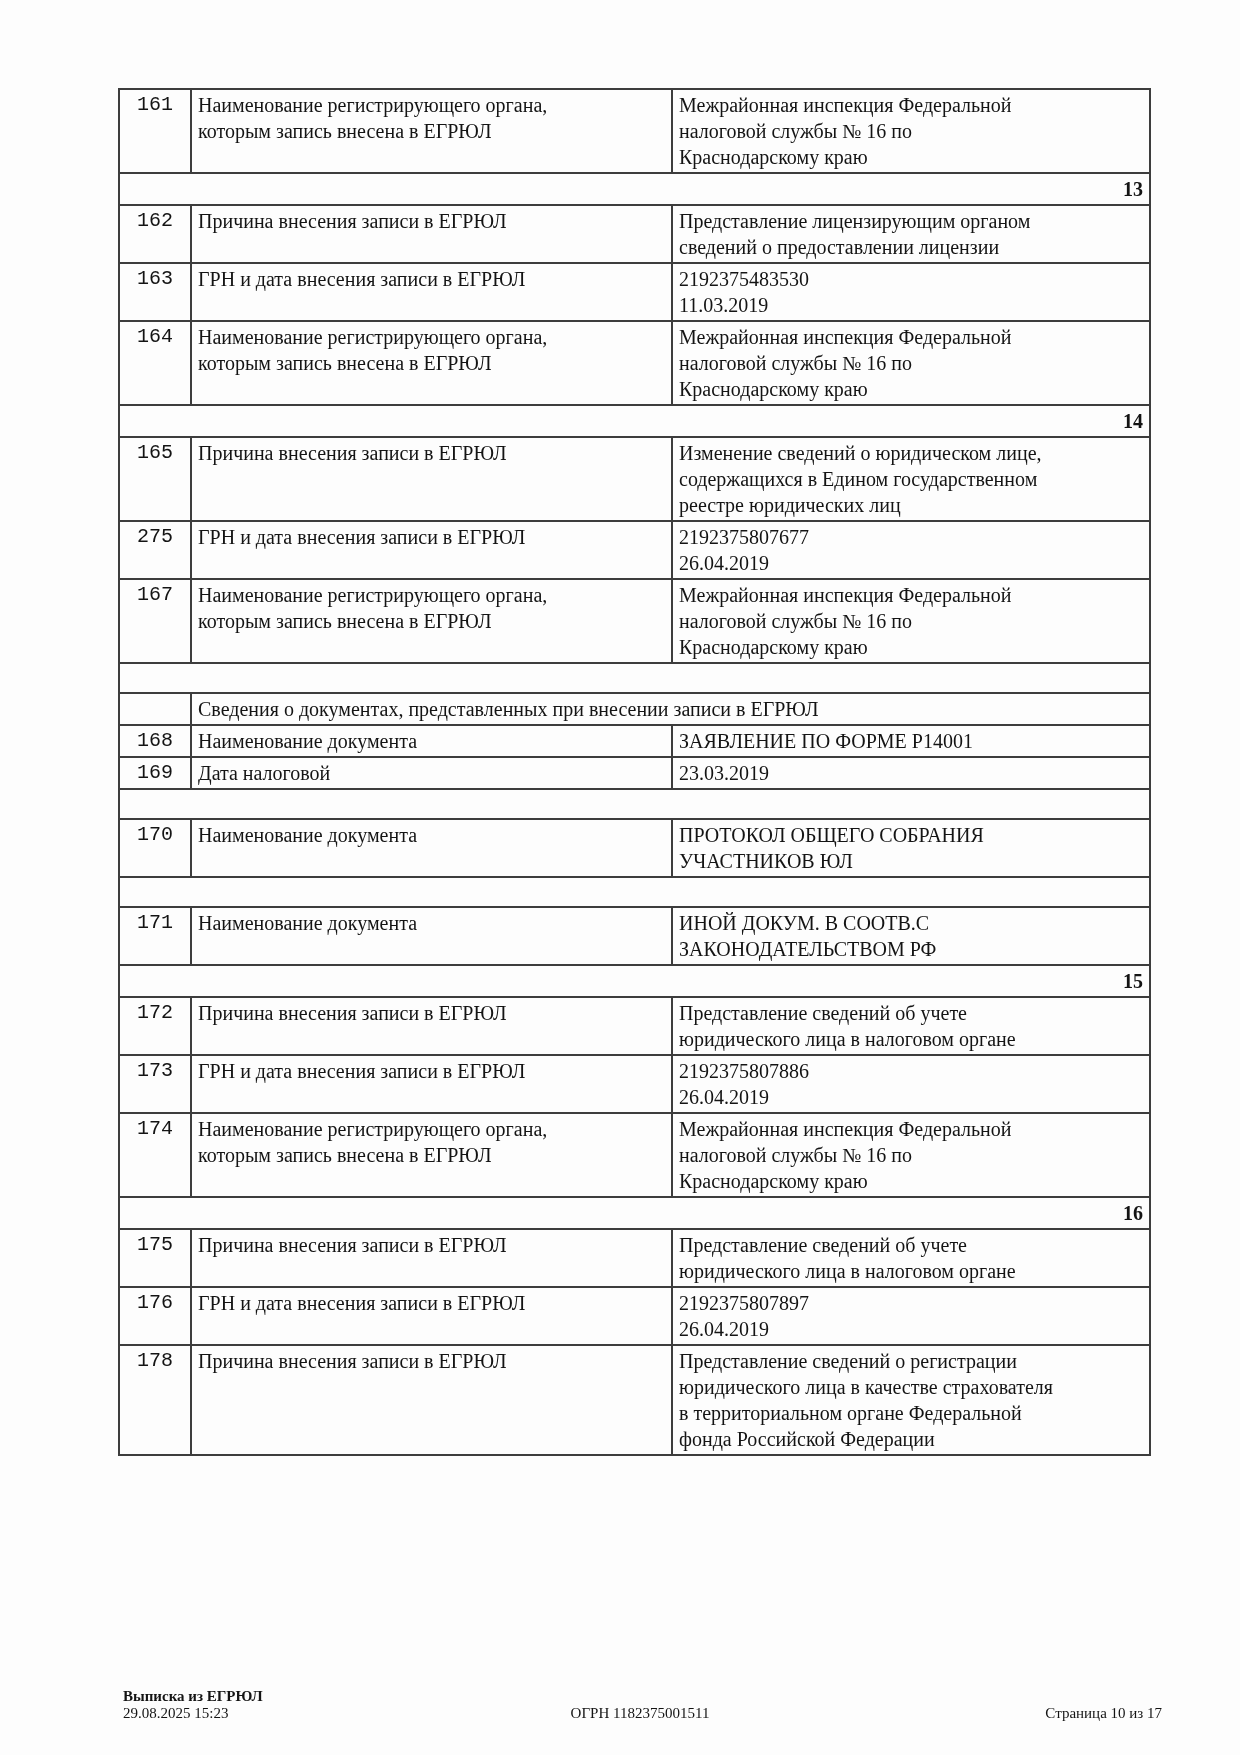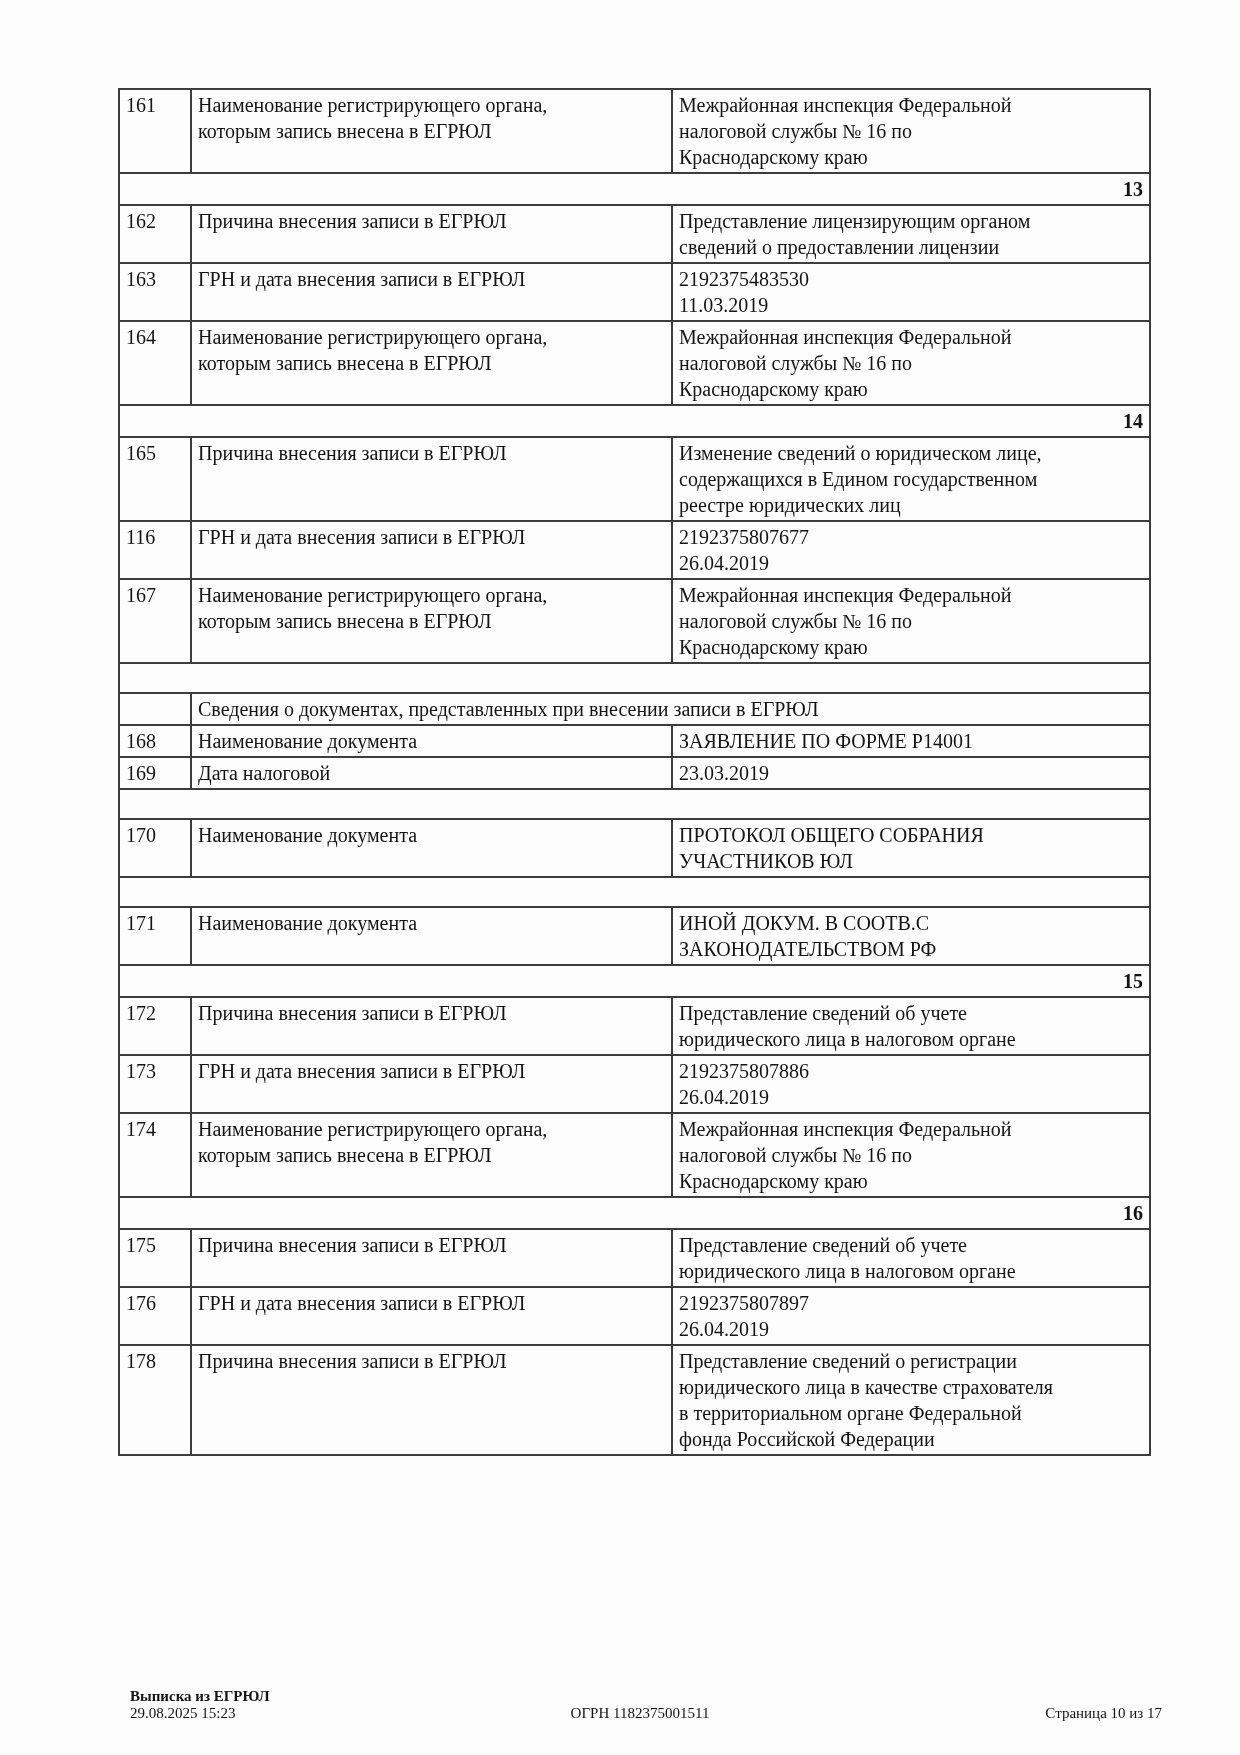--- a/index.html
+++ b/index.html
@@ -20,37 +20,37 @@
   }
   table.egrul td {
     border: 2px solid #3d3d3d;
     vertical-align: top;
     padding: 2px 6px;
     font-size: 20px;
     line-height: 26px;
     white-space: pre-line;
     overflow: hidden;
   }
-  td.num { padding: 2px 2px; }
+  td.num { text-align: center; padding: 2px 2px; font-family: Liberation Mono, monospace; }
   tr.sec td {
     text-align: right;
     font-weight: bold;
     white-space: normal;
     padding: 2px 6px;
   }
   tr.sp td { height: 28px; padding: 0; }
   tr.sub td.subtitle { white-space: normal; }
   .footer {
     position: absolute;
     left: 118px; top: 1688px;
     width: 1044px;
     font-size: 15px;
     line-height: 17px;
   }
-  .footer .f-left { position: absolute; left: 12px; top: 0; font-family: Liberation Serif, serif; }
+  .footer .f-left { position: absolute; left: 5px; top: 0; font-family: Liberation Serif, serif; }
   .footer .f-left .f-title { font-weight: bold; }
   .footer .f-center { position: absolute; left: 0; top: 17px; width: 100%; text-align: center; }
   .footer .f-right { position: absolute; right: 0; top: 17px; text-align: left; }
 </style>
 </head>
 <body>
 
 <table class="egrul">
   <colgroup>
       <col style="width:72px">
@@ -93,21 +93,21 @@
       <td colspan="3">14</td>
     </tr>
     <tr>
       <td class="num">165</td>
       <td class="lbl">Причина внесения записи в ЕГРЮЛ</td>
       <td class="val">Изменение сведений о юридическом лице,
 содержащихся в Едином государственном
 реестре юридических лиц</td>
     </tr>
     <tr>
-      <td class="num">116</td>
+      <td class="num">275</td>
       <td class="lbl">ГРН и дата внесения записи в ЕГРЮЛ</td>
       <td class="val">2192375807677
 26.04.2019</td>
     </tr>
     <tr>
       <td class="num">167</td>
       <td class="lbl">Наименование регистрирующего органа,
 которым запись внесена в ЕГРЮЛ</td>
       <td class="val">Межрайонная инспекция Федеральной
 налоговой службы № 16 по

